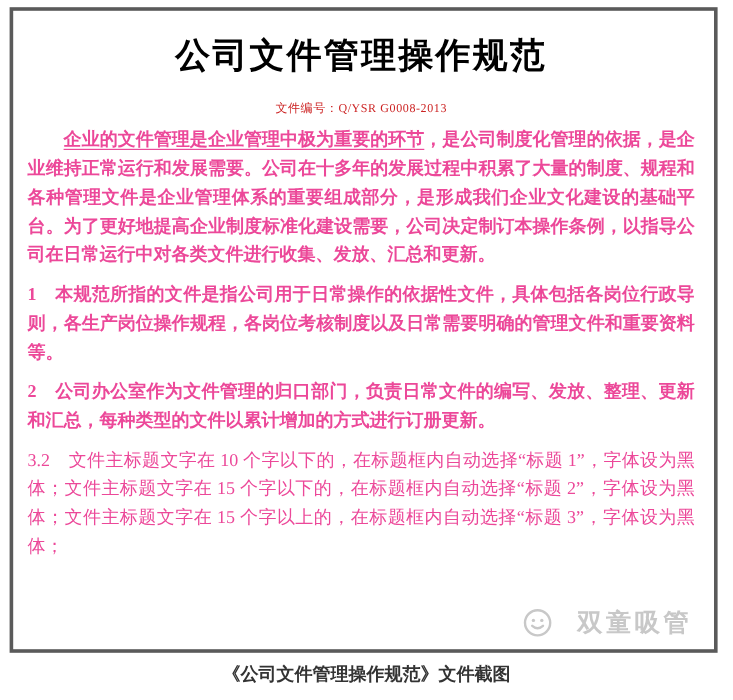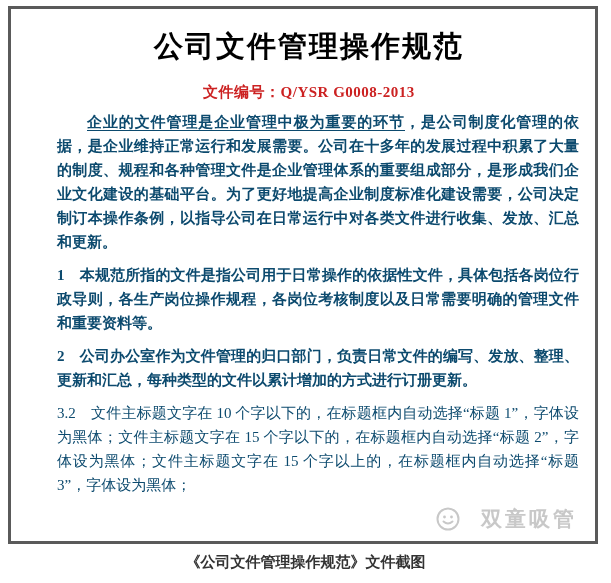--- a/index.html
+++ b/index.html
@@ -14,48 +14,47 @@
     color: #000000;
   }
   .doc-frame {
     position: absolute;
     left: 8px;
     top: 6px;
     width: 590px;
     height: 538px;
     border: 3px solid #5a5a5a;
     background: #ffffff;
-    padding: 12px 16px 0 28px;
+    padding: 12px 16px 0 12px;
     overflow: hidden;
   }
   .doc-title {
     text-align: center;
     font-size: 29px;
     font-weight: bold;
     letter-spacing: 2px;
     margin-top: 6px;
     margin-bottom: 16px;
     color: #000000;
     font-family: "Liberation Sans", "DejaVu Sans", sans-serif;
   }
   .doc-number {
     text-align: center;
-    font-size: 15px;
-    font-weight: bold;
+    font-size: 10px;
+    font-weight: normal;
     color: #cc2222;
     margin-bottom: 8px;
     letter-spacing: 0.5px;
   }
   .para {
     font-size: 15px;
     line-height: 24px;
     text-align: justify;
     margin-bottom: 9px;
-    color: #0c4a6e;
-    margin-left: 18px;
+    color: #ec4899;
   }
   .para.bold { font-weight: bold; }
   .para.regular { font-weight: normal; }
   .para.intro { text-indent: 2em; }
   .para.last { margin-bottom: 0; }
   .underlined {
     text-decoration: underline;
     text-underline-offset: 3px;
   }
   .watermark {

